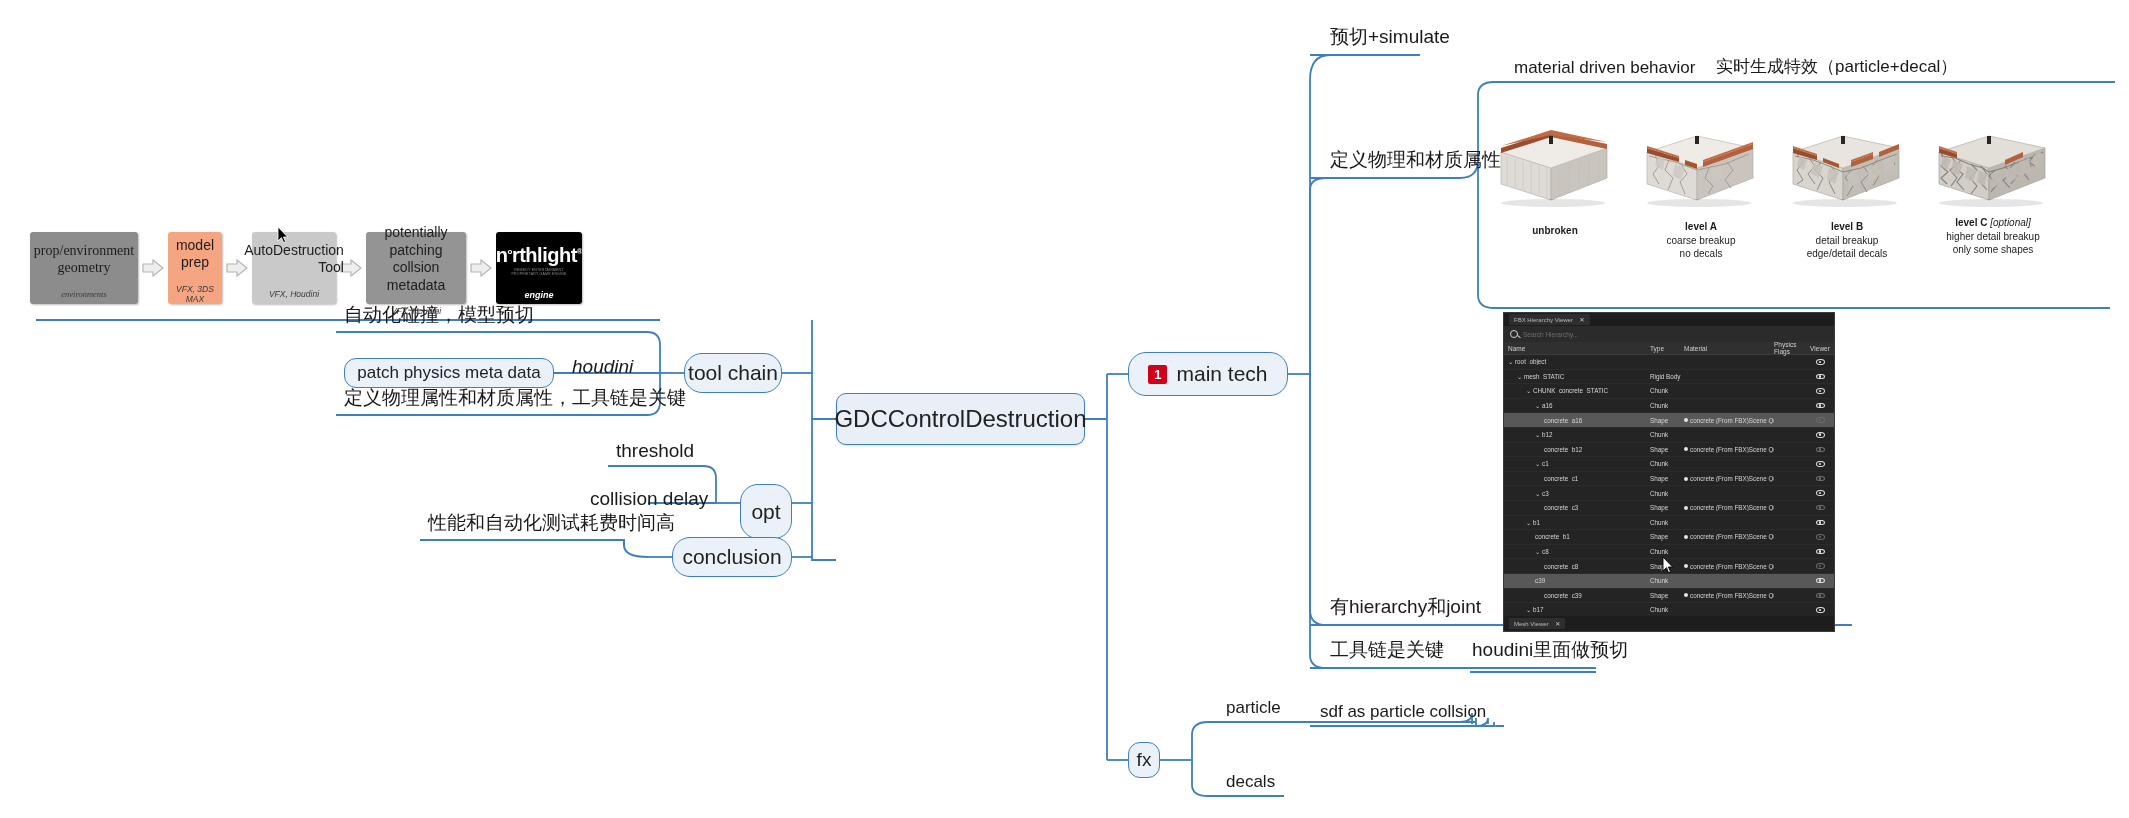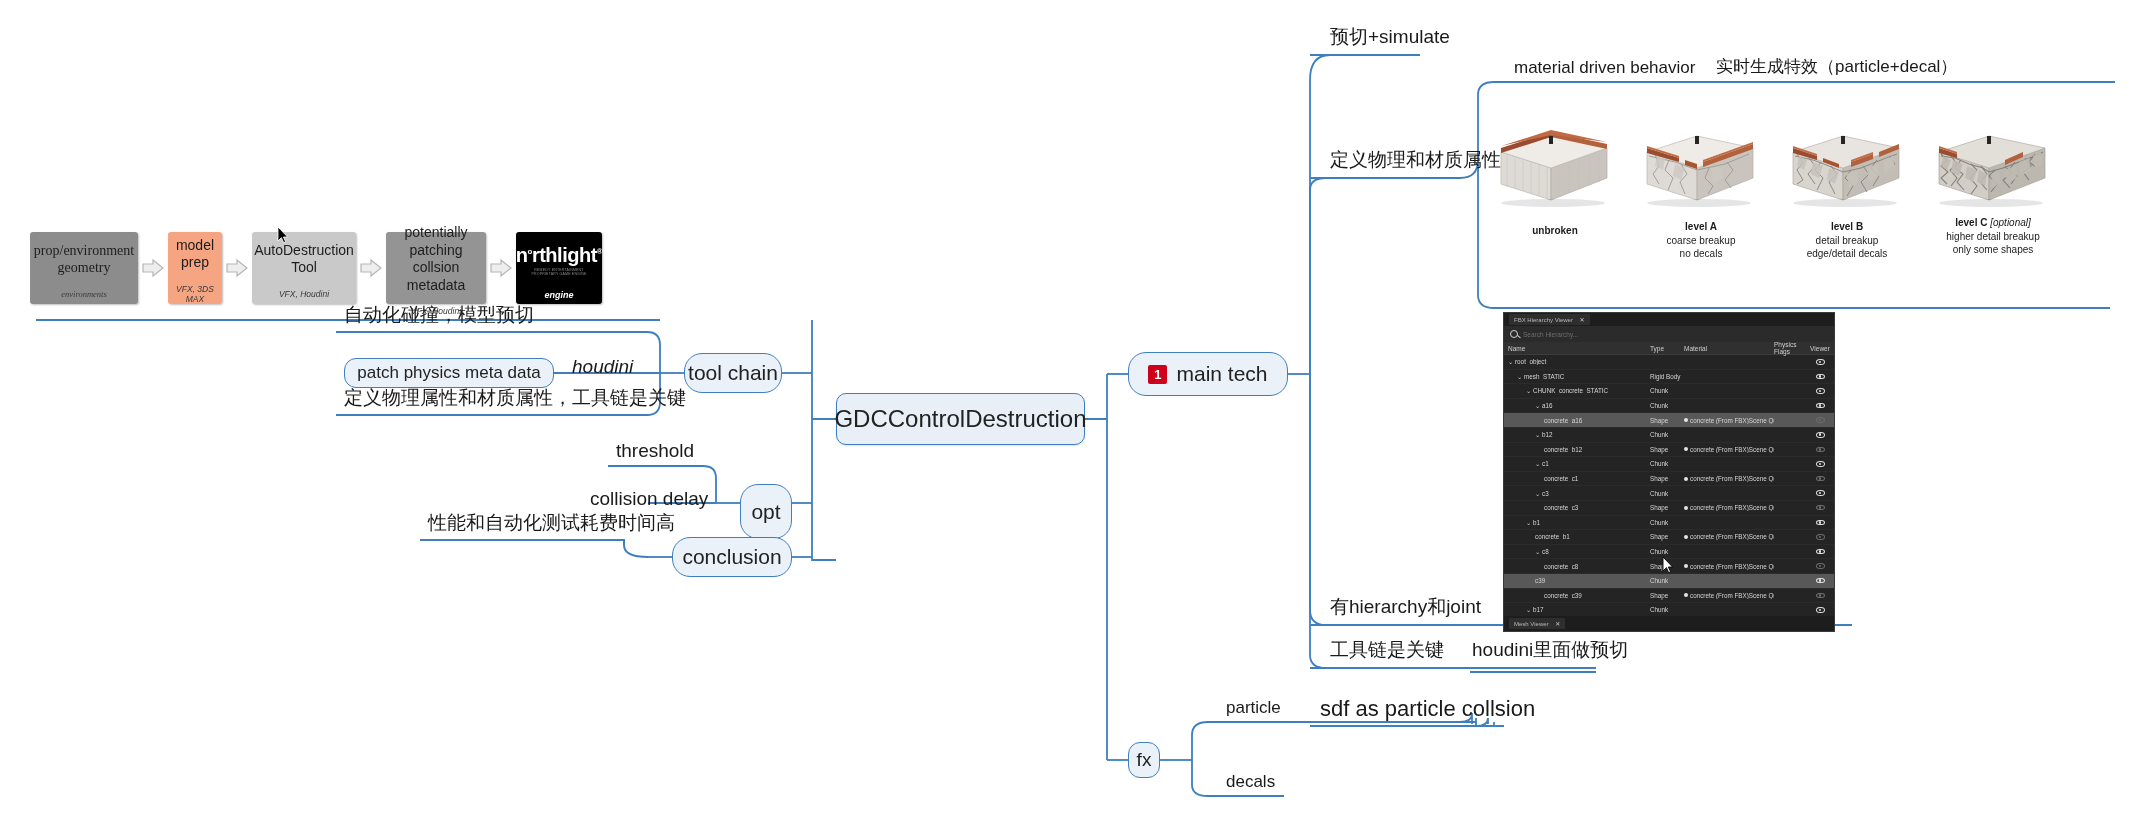--- a/index.html
+++ b/index.html
@@ -64,21 +64,21 @@
     padding: 8px 6px 4px 6px;
     box-shadow: 1px 1px 2px rgba(0,0,0,.25);
   }
   .pbox .ptitle { font-size: 14px; line-height: 1.25; color: #1d1d1d; }
   .pbox .psub {
     font-size: 8.5px; font-style: italic; color: #3a3a3a;
     margin-top: 12px;
   }
   .pbox.b1 { width: 108px; height: 72px; background: #8c8c8c; font-family: Liberation Serif, serif; }
   .pbox.b2 { width: 54px;  height: 72px; background: #f5a581; }
-  .pbox.b3 { width: 104px; height: 72px; background: #c9c9c9; }
+  .pbox.b3 { width: 84px; height: 72px; background: #c9c9c9; text-align: right; }
   .pbox.b4 { width: 100px; height: 72px; background: #949494; }
   .pbox.b5 {
     width: 86px; height: 72px; background: #000;
     justify-content: flex-end; padding-top: 20px;
   }
   .nl-logo { color: #fff; font-size: 20px; font-weight: bold; letter-spacing: -.5px; }
   .nl-logo sup { font-size: 8px; vertical-align: super; }
   .nl-sub { color: #fff; font-size: 9px; font-style: italic; font-weight: bold; margin-top: 14px; }
   .nl-tiny { color: #8a8a8a; font-size: 3.5px; letter-spacing:.2px; margin-top:1px; }
 
@@ -343,21 +343,21 @@
   <div class="leaf cn" style="left:1326px; top:622px; transform:translateY(-100%);">有hierarchy和joint</div>
 
   <div class="leaf cn" style="left:1326px; top:665px; transform:translateY(-100%);">工具链是关键</div>
 
   <div class="leaf cn" style="left:1468px; top:665px; transform:translateY(-100%);">houdini里面做预切</div>
 
   <div class="leaf" style="left:1222px; top:720px; transform:translateY(-100%); font-size:17px;">particle</div>
 
   <div class="leaf" style="left:1222px; top:794px; transform:translateY(-100%); font-size:17px;">decals</div>
 
-  <div class="leaf" style="left:1316px; top:724px; transform:translateY(-100%); font-size:22px;">sdf as particle collsion</div>
+  <div class="leaf" style="left:1316px; top:724px; transform:translateY(-100%); font-size:17px;">sdf as particle collsion</div>
 
   <div id="damage-strip">
 
     <svg class="slab" style="left:6px; top:8px;" viewBox="0 0 132 104">
       <g>
         <path d="M12,48 L62,64 L62,96 L12,80 Z" fill="#dedbd6" stroke="#b9b5ae" stroke-width=".7"></path>
         <path d="M62,64 L118,44 L118,74 L62,96 Z" fill="#c9c5be" stroke="#b2aea7" stroke-width=".7"></path>
         <path d="M12,48 L62,32 L118,44 L62,64 Z" fill="#efece8" stroke="#bdb9b2" stroke-width=".7"></path>
         <g stroke="#c2bdb6" stroke-width=".5">
           <path d="M18,52 L18,82"></path>

